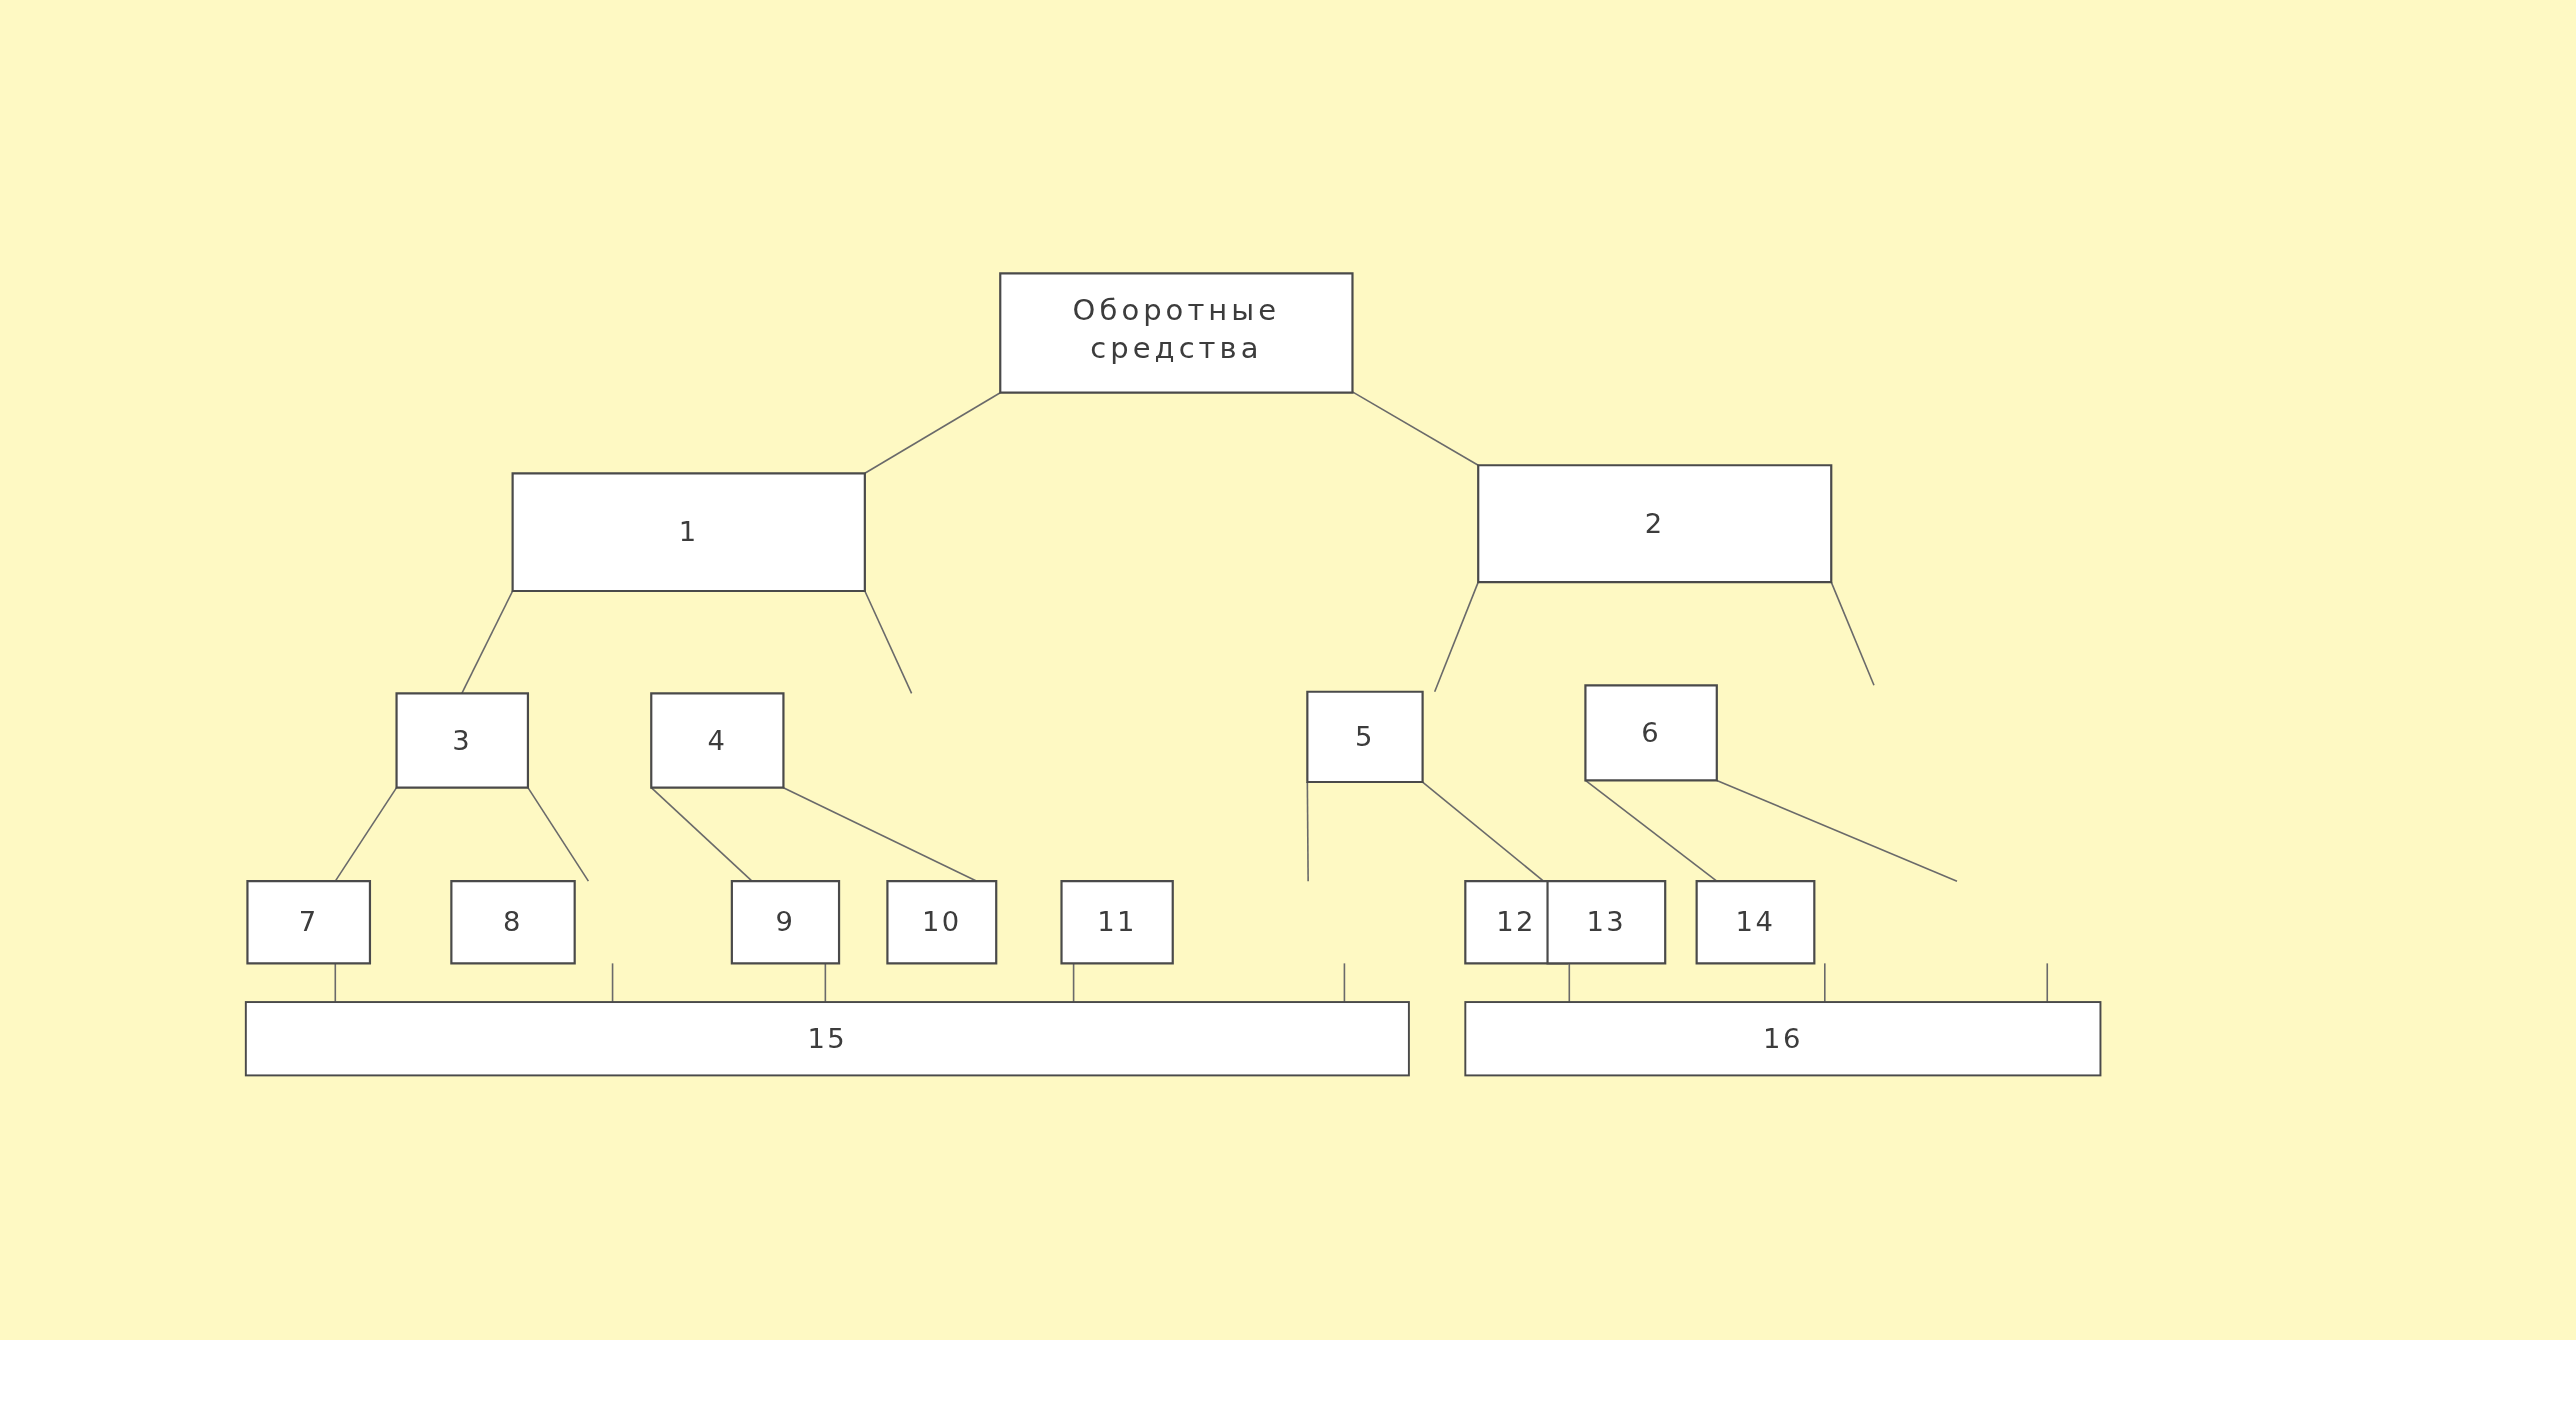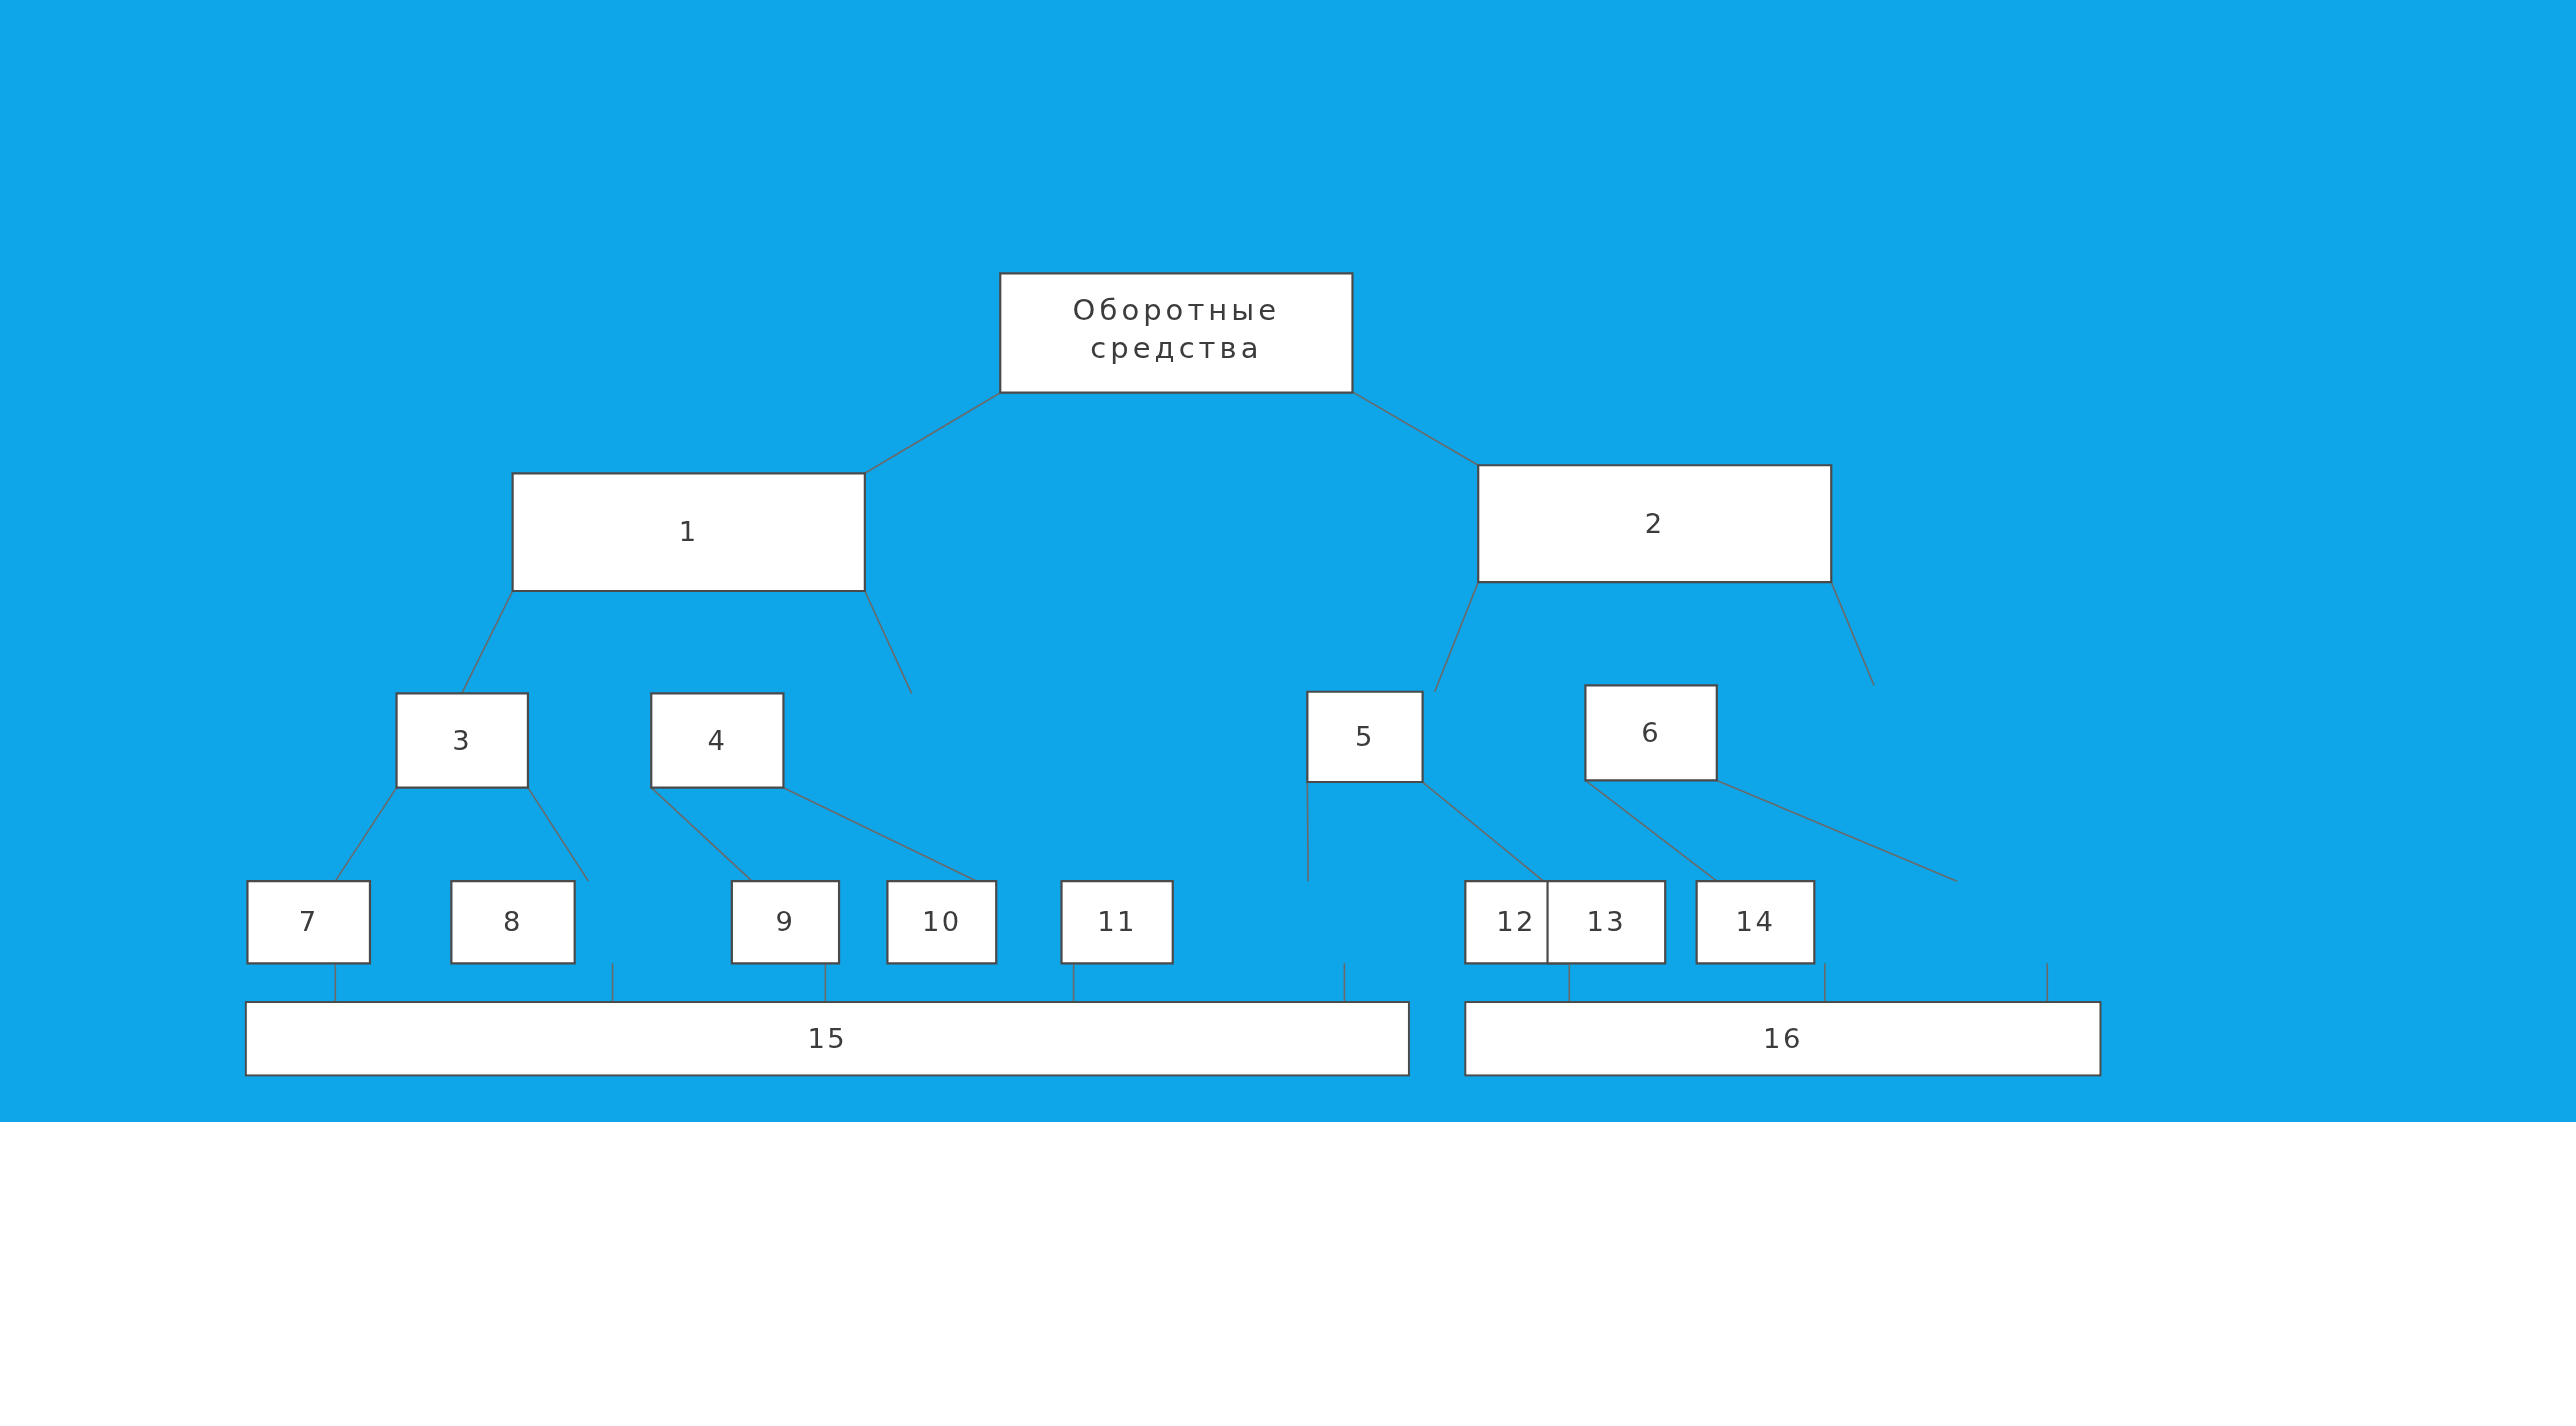--- a/index.html
+++ b/index.html
@@ -10,22 +10,22 @@
   }
   body {
     width: 2576px;
     height: 1427px;
     font-family: "DejaVu Sans", sans-serif;
     overflow: hidden;
   }
   #diagram-root {
     position: relative;
     width: 2576px;
-    height: 1122px;
-    background: #0ea5e9;
+    height: 1340px;
+    background: #fef9c3;
   }
   #diagram-svg {
     position: absolute;
     top: 0;
     left: 0;
     width: 2576px;
     height: 1427px;
     display: block;
   }
   .node-box {

